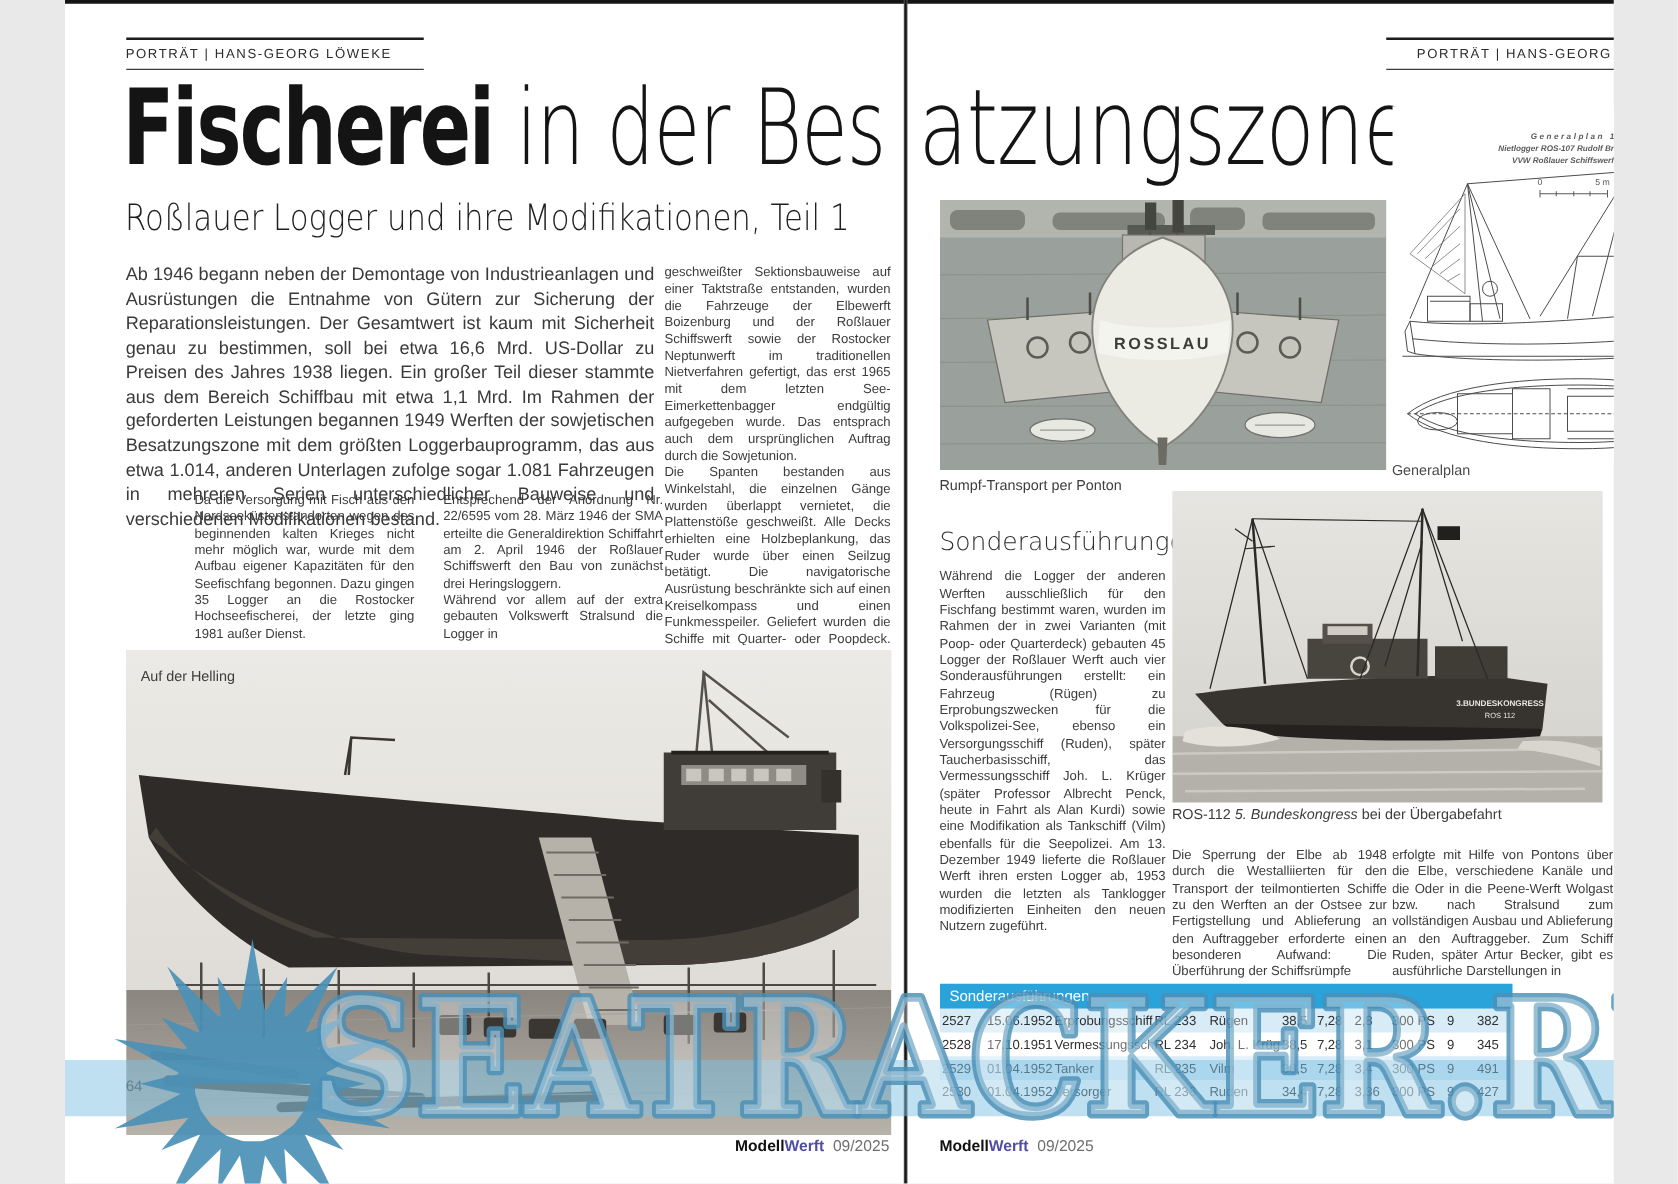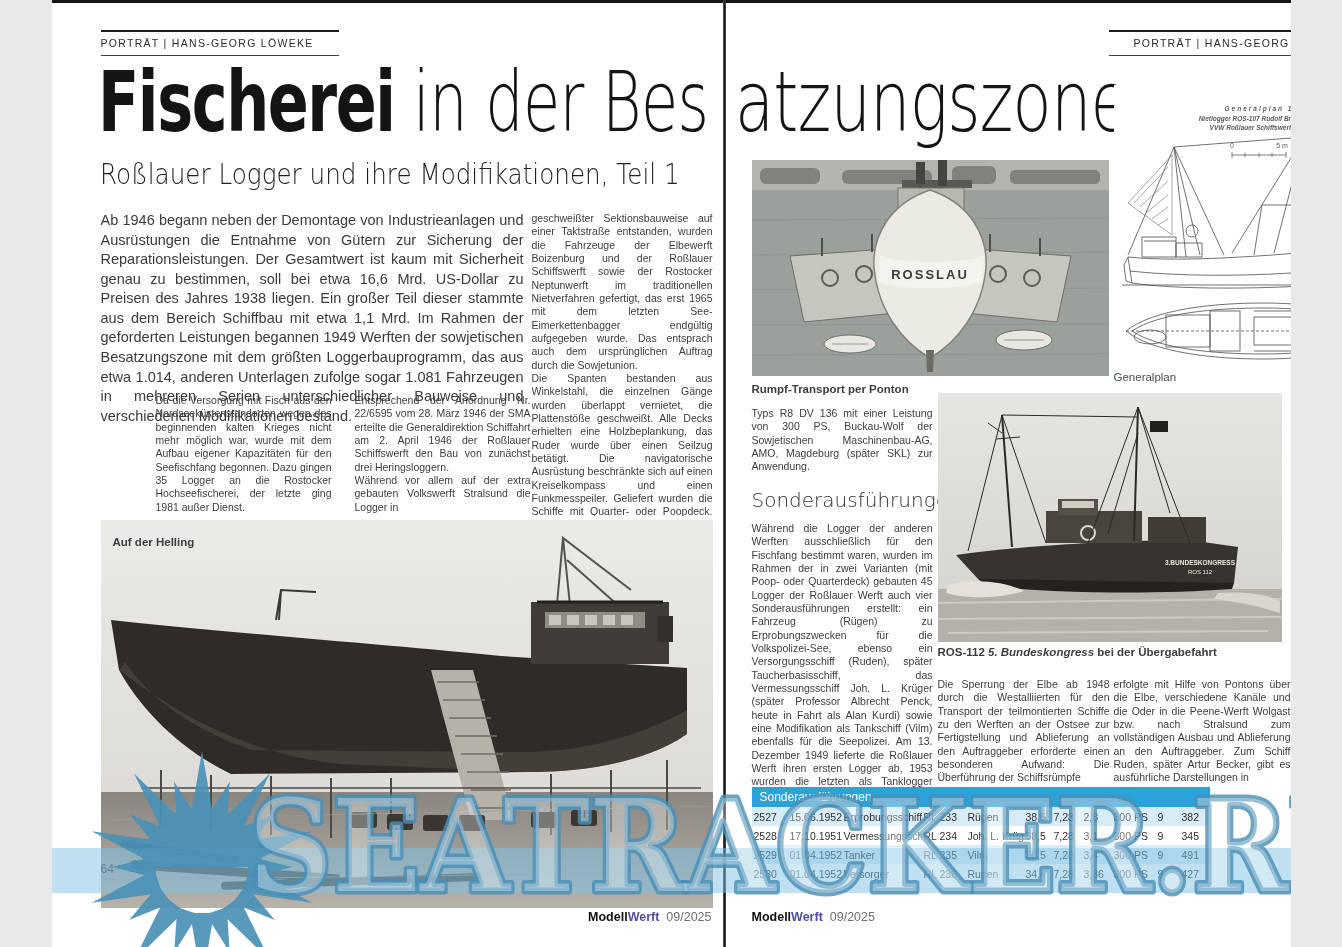--- a/index.html
+++ b/index.html
@@ -20,21 +20,21 @@
   .headline2{transform:scaleX(.76);}
 
   .subtitle{font-family:"DejaVu Sans","Liberation Sans",sans-serif;font-weight:200;font-size:29px;
             white-space:nowrap;transform:scaleX(.85);transform-origin:left top;color:#1f1f1f;}
 
   .intro{font-size:14.5px;line-height:1.35;text-align:justify;color:#3a3a3a;}
   .body-col{font-size:10.5px;line-height:1.27;text-align:justify;color:#3c3c3c;hyphens:auto;}
   .body-col p{margin:0;}
   .section-h{font-family:"DejaVu Sans","Liberation Sans",sans-serif;font-weight:200;font-size:20px;color:#2d2d2d;}
 
-  .caption{font-size:11.5px;font-weight:bold;color:#3d3d3d;}
+  .caption{font-size:11.5px;font-weight:normal;color:#3d3d3d;}
   .caption .it{font-style:italic;}
   .photo{background:#ddd;}
 
   
   .stable{width:458px;font-size:10.5px;color:#2f2f2f;}
   .t-title{height:20px;background:#2aa3da;color:#fff;font-size:12px;line-height:20px;padding-left:8px;}
   .t-row{display:grid;grid-template-columns:36px 54px 80px 44px 58px 28px 30px 30px 44px 24px 30px;
          height:19px;align-items:center;}
   .t-row > div{padding-left:2px;white-space:nowrap;overflow:hidden;}
   .t-row.head{font-weight:bold;height:21px;}
@@ -283,21 +283,20 @@
         <rect x="140" y="232" width="60" height="28"></rect>
           <rect x="212" y="234" width="24" height="24"></rect>
         <path d="M140 226 L200 226 M140 266 L200 266"></path>
         <ellipse cx="36" cy="252" rx="16" ry="7"></ellipse>
       </g>
     </svg>
   </div>
   <div class="abs caption" style="left:1062px;top:371px;font-weight:normal;color:#4a4a4a;">Generalplan</div>
 
   <div class="abs body-col" style="left:700px;top:407px;width:181px;">
-    <p>Typs R8 DV 136 mit einer Leistung von 300 PS, Buckau-Wolf der Sowjetischen Maschinenbau-AG, AMO, Magdeburg (später SKL) zur Anwendung.</p>
     <div class="section-h" style="margin:14px 0 9px;">Sonderausführungen</div>
     <p>Während die Logger der anderen Werften ausschließlich für den Fischfang bestimmt waren, wurden im Rahmen der in zwei Varianten (mit Poop- oder Quarterdeck) gebauten 45 Logger der Roßlauer Werft auch vier Sonderausführungen erstellt: ein Fahrzeug (Rügen) zu Erprobungszwecken für die Volkspolizei-See, ebenso ein Versorgungsschiff (Ruden), später Taucherbasisschiff, das Vermessungsschiff Joh. L. Krüger (später Professor Albrecht Penck, heute in Fahrt als Alan Kurdi) sowie eine Modifikation als Tankschiff (Vilm) ebenfalls für die Seepolizei. Am 13. Dezember 1949 lieferte die Roßlauer Werft ihren ersten Logger ab, 1953 wurden die letzten als Tanklogger modifizierten Einheiten den neuen Nutzern zugeführt.</p>
   </div>
 
   <div class="abs photo" style="left:886px;top:393px;width:344px;height:249px;">
     <svg width="344" height="249" viewBox="0 0 344 249">
       <defs>
         <linearGradient id="sky2" x1="0" y1="0" x2="0" y2="1">
           <stop offset="0" stop-color="#e6e5e1"></stop>
             <stop offset="1" stop-color="#d3d1cb"></stop>

